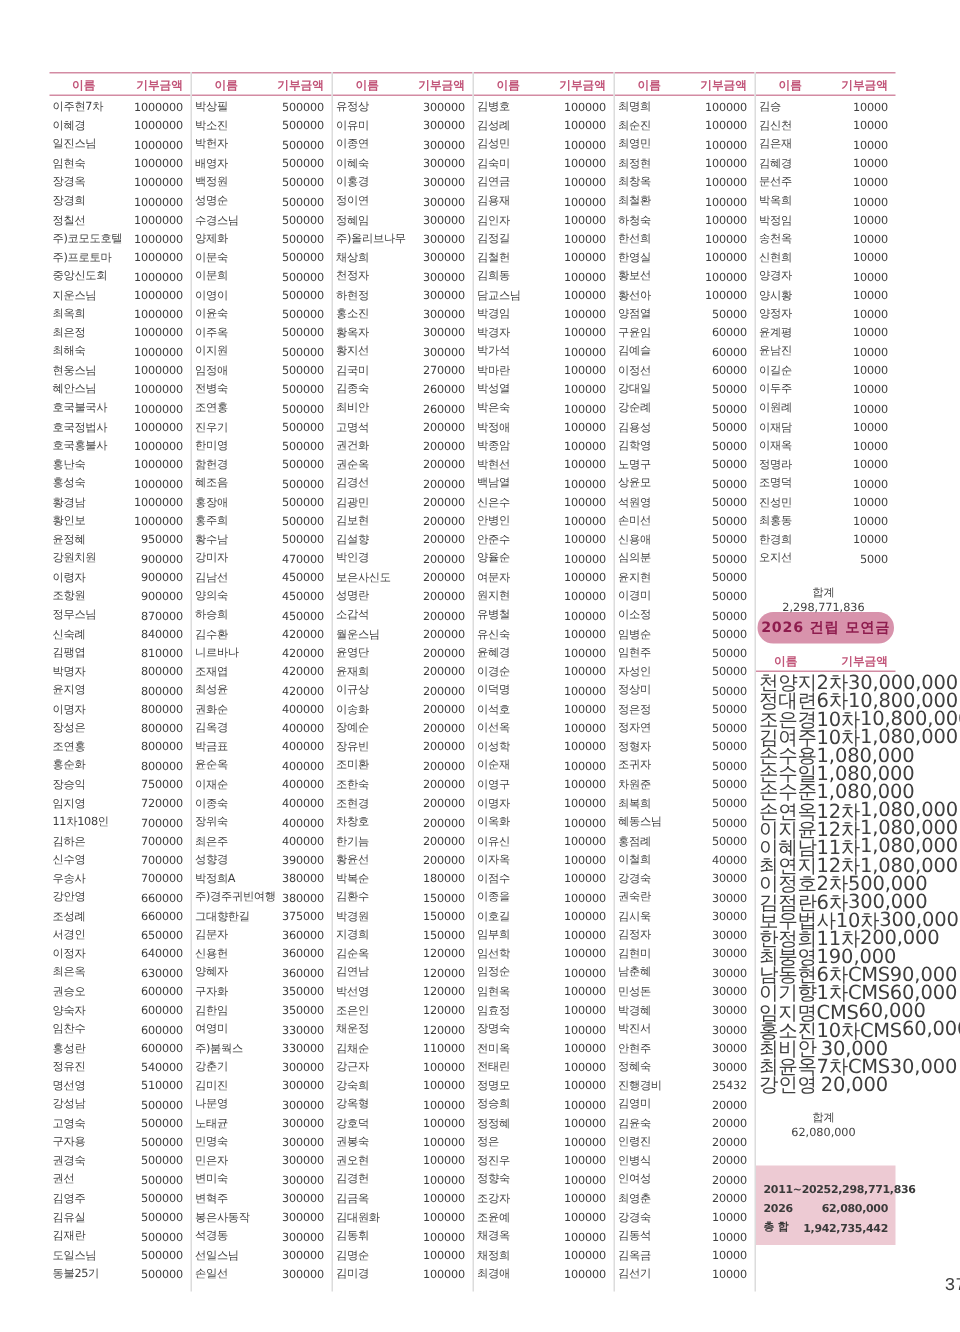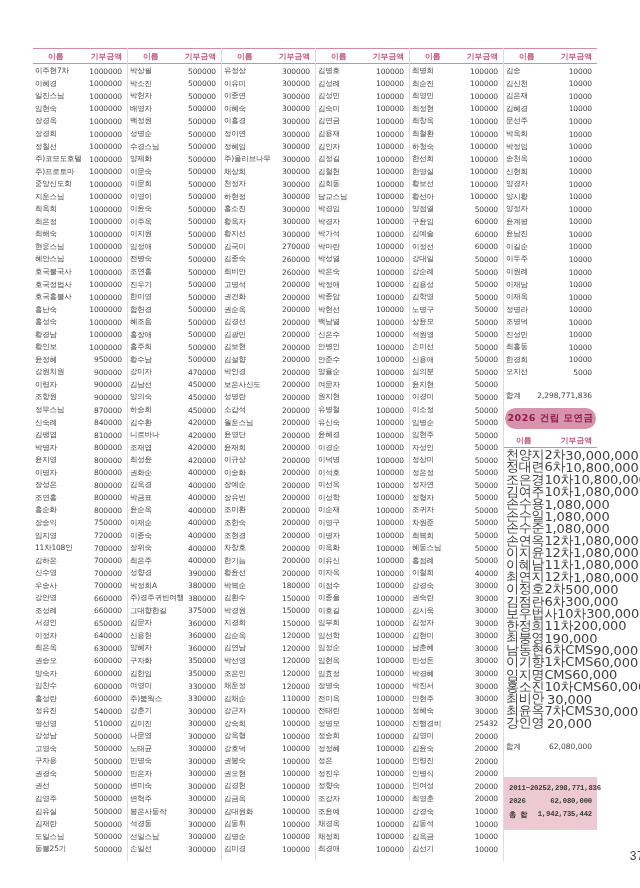--- a/index.html
+++ b/index.html
@@ -10,30 +10,30 @@
   .pair + .pair{border-left:1px solid #dcdcdc;}
   .pair-head{display:flex;justify-content:space-between;align-items:center;height:14px;
     border-top:1.5px solid #d38ba3;border-bottom:1px solid #d38ba3;
     padding:0 5px 0 15px;color:#c2567a;font-size:7.8px;font-weight:bold;}
   .row{display:flex;justify-content:space-between;align-items:center;height:12.555px;
     padding:0 5px 0 2px;font-size:7.5px;color:#3f3f3f;white-space:nowrap;}
   .row .name{letter-spacing:-0.2px;}
   .row .amt{letter-spacing:-0.1px;}
   .rows{margin-top:1px;}
   .total-row{display:flex;justify-content:space-between;align-items:center;height:12.5px;
-    margin-top:11px;padding:0 5px 0 2px;font-size:7.5px;color:#3f3f3f;white-space:nowrap;}
+    margin-top:11px;padding:0 5px 0 2px;font-size:7.5px;color:#3f3f3f;white-space:nowrap;flex-direction:column;}
   .pill{margin:6px 1px 0 1px;height:21px;display:flex;align-items:center;justify-content:center;
     background:#d893ac;color:#8e1c4e;font-weight:bold;font-size:9.5px;border-radius:11px;
     letter-spacing:0.5px;white-space:nowrap;}
   .sec-head{display:flex;justify-content:space-between;align-items:center;height:13px;margin-top:5px;
     border-bottom:1px solid #d38ba3;padding:0 5px 0 12px;color:#c2567a;font-size:7.8px;font-weight:bold;}
   .sec-rows .row{height:12.2px;font-size:13px;}
   .summary-box{margin:24px 0 0 0;background:#edcad3;padding:7px 5px;}
-  .sum-row{display:flex;justify-content:space-between;align-items:flex-start;height:13px;
-    font-size:7.3px;font-weight:bold;color:#3a3a3a;white-space:nowrap;letter-spacing:-0.2px;font-family:Liberation Mono, monospace;}
+  .sum-row{display:flex;justify-content:space-between;align-items:flex-end;height:13px;
+    font-size:7.3px;font-weight:bold;color:#3a3a3a;white-space:nowrap;letter-spacing:-0.2px;}
   .pageno{position:absolute;right:43px;bottom:24px;font-family:Liberation Mono, monospace;
     font-size:12px;color:#3f3f3f;}
 </style>
 </head>
 <body>
 
 <div class="page">
   <div class="table">
 
     <section class="pair">

